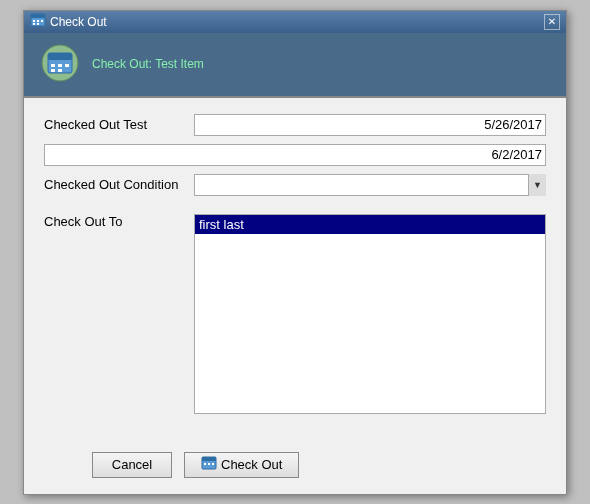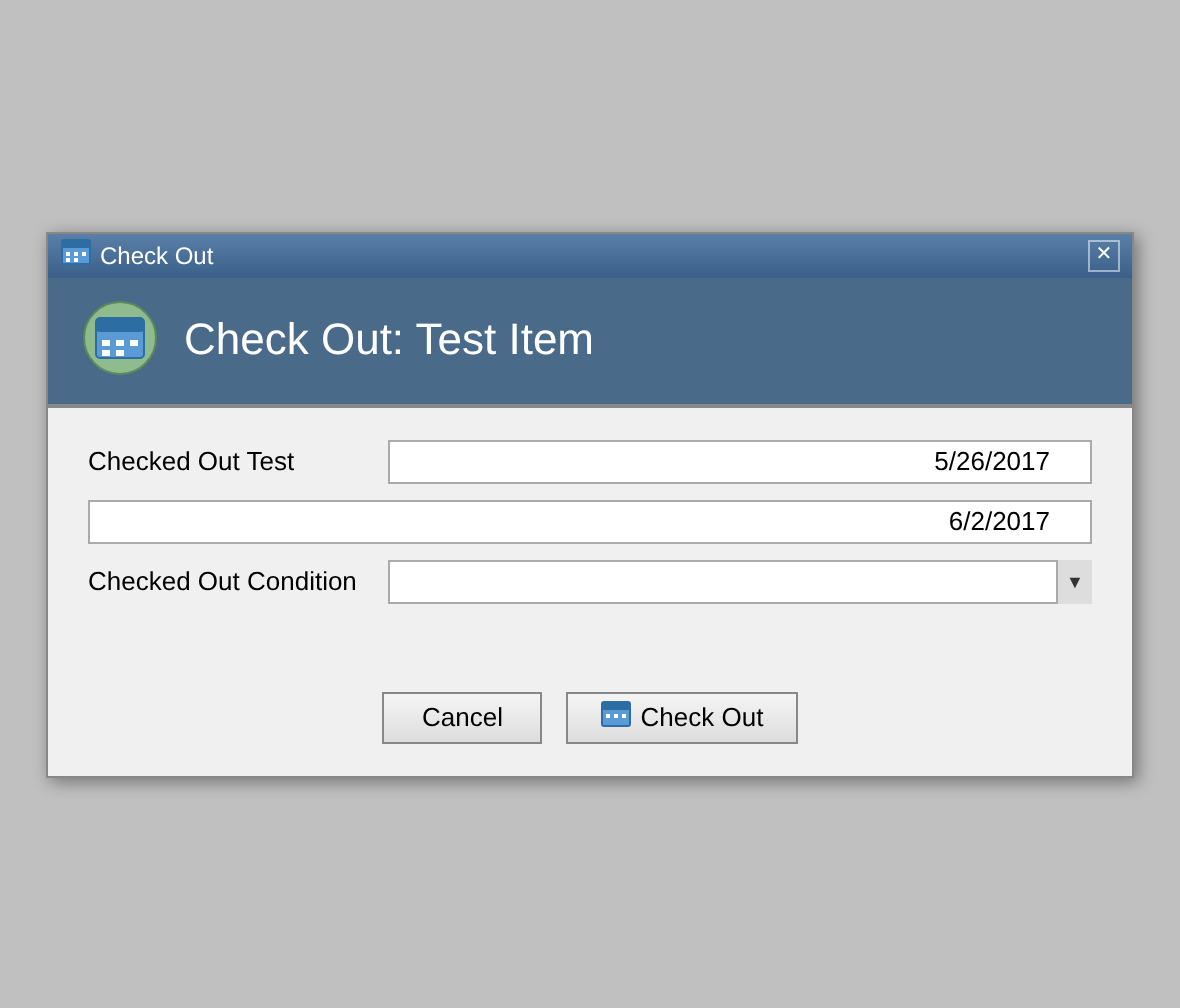--- a/index.html
+++ b/index.html
@@ -65,22 +65,22 @@
     .header-bar {
       background: #4a6a8a;
       padding: 10px 16px;
       display: flex;
       align-items: center;
       gap: 12px;
       border-bottom: 2px solid #888;
     }
 
     .header-title {
-      color: #ffffff;
-      font-size: 22px;
+      color: #86efac;
+      font-size: 12px;
       font-weight: normal;
     }
 
     .content {
       padding: 16px 20px;
       background: #f0f0f0;
     }
 
     .form-row {
       display: flex;
@@ -92,21 +92,21 @@
       width: 150px;
       color: #000;
       font-size: 13px;
     }
 
     .form-input {
       flex: 1;
       height: 22px;
       border: 1px solid #aaa;
       background: white;
-      padding: 2px 20px;
+      padding: 2px 3px;
       font-size: 13px;
       text-align: right;
     }
 
     .form-select-wrapper {
       flex: 1;
       position: relative;
       height: 22px;
     }
 
@@ -157,23 +157,23 @@
 
     .checkout-list-item {
       padding: 2px 4px;
       background: #000080;
       color: white;
       font-size: 13px;
     }
 
     .button-row {
       display: flex;
-      justify-content: center;
       gap: 12px;
       padding: 10px 20px 16px;
+      margin-left: 48px;
     }
 
     .btn {
       padding: 4px 16px;
       height: 26px;
       background: linear-gradient(to bottom, #f5f5f5, #ddd);
       border: 1px solid #888;
       cursor: pointer;
       font-size: 13px;
       display: flex;
@@ -241,20 +241,26 @@
           <option value="good">Good</option>
           <option value="fair">Fair</option>
           <option value="poor">Poor</option>
         </select>
         <span class="form-select-arrow">▼</span>
       </div>
     </div>
 
     <div class="form-spacer"></div>
 
+    <div class="checkout-to-row">
+      <span class="form-label">Check Out To</span>
+      <div class="checkout-list">
+        <div class="checkout-list-item">first last</div>
+      </div>
+    </div>
 
   </div>
 
   <div class="button-row">
     <button class="btn">
       <span>Cancel</span>
     </button>
     <button class="btn">
       <span>
         <svg width="16" height="16" viewBox="0 0 16 16">

